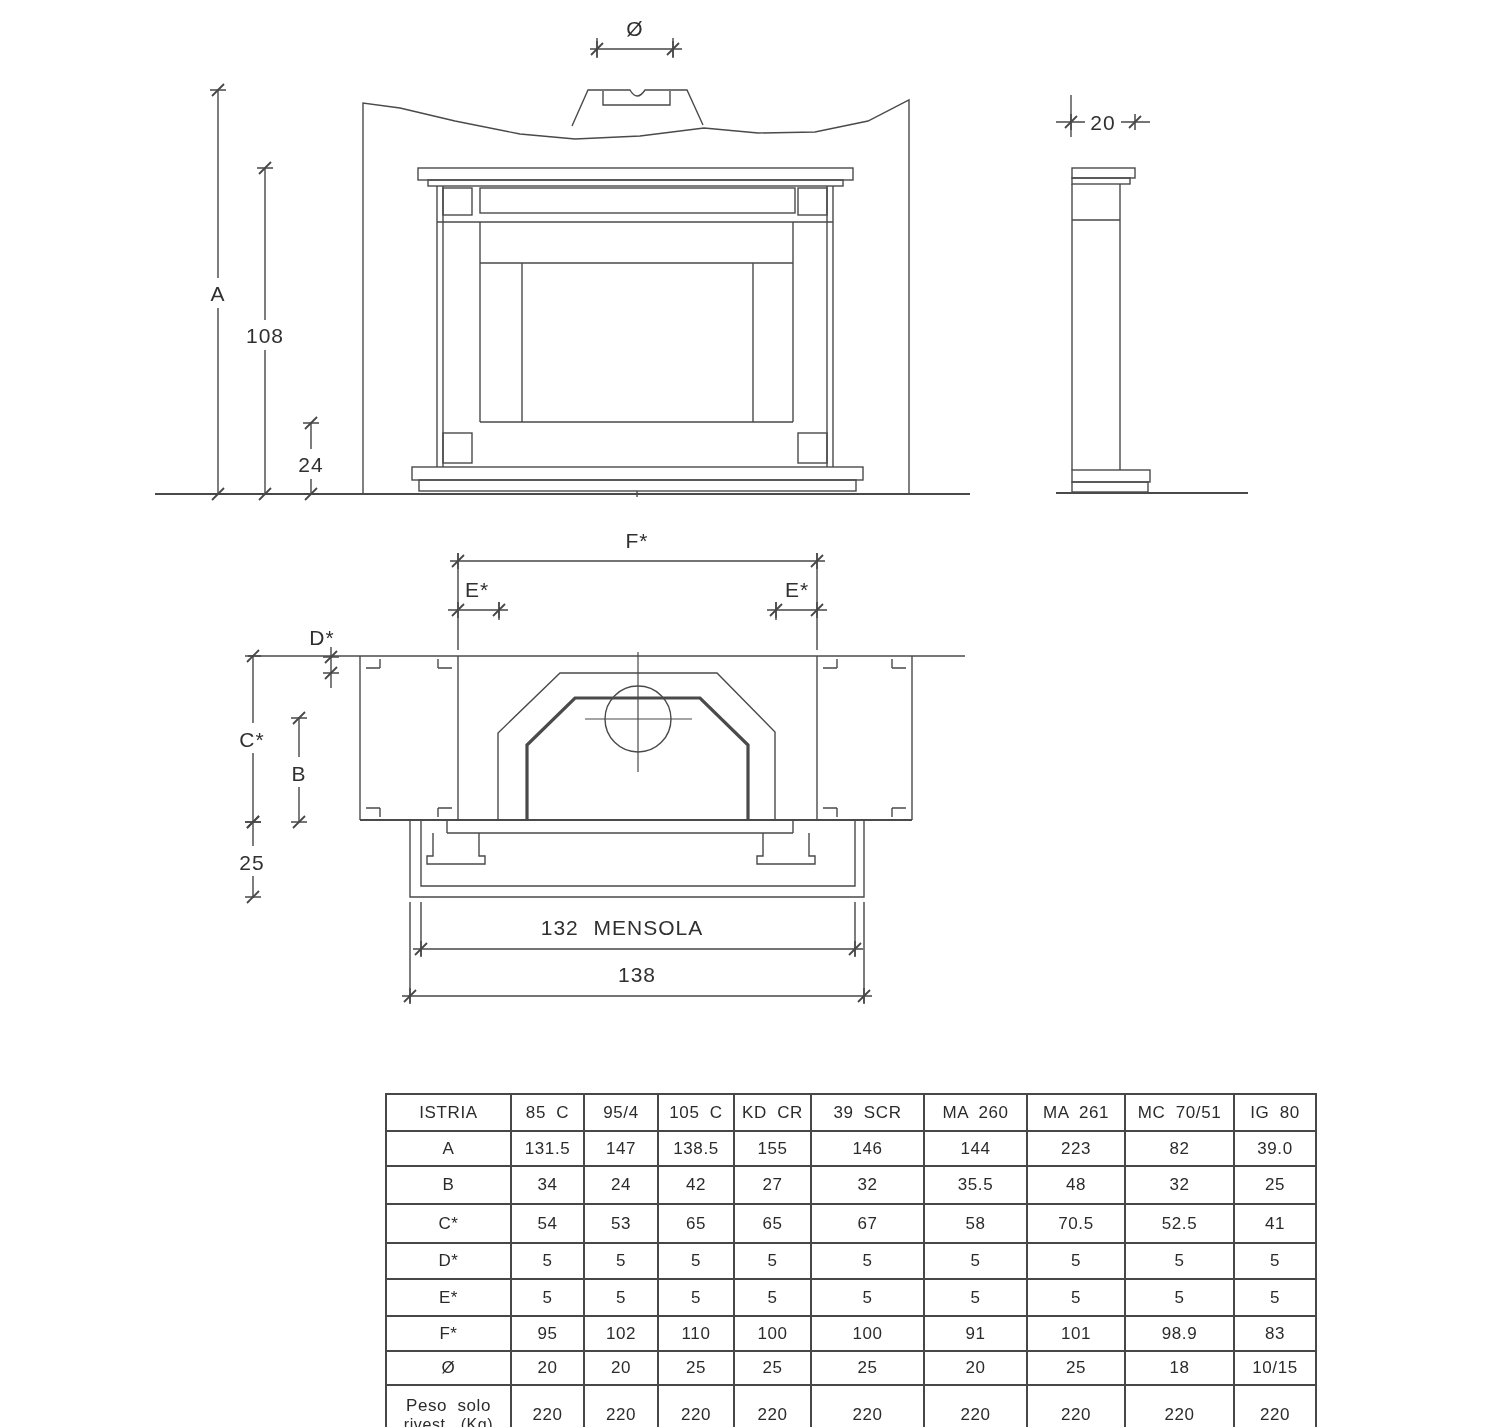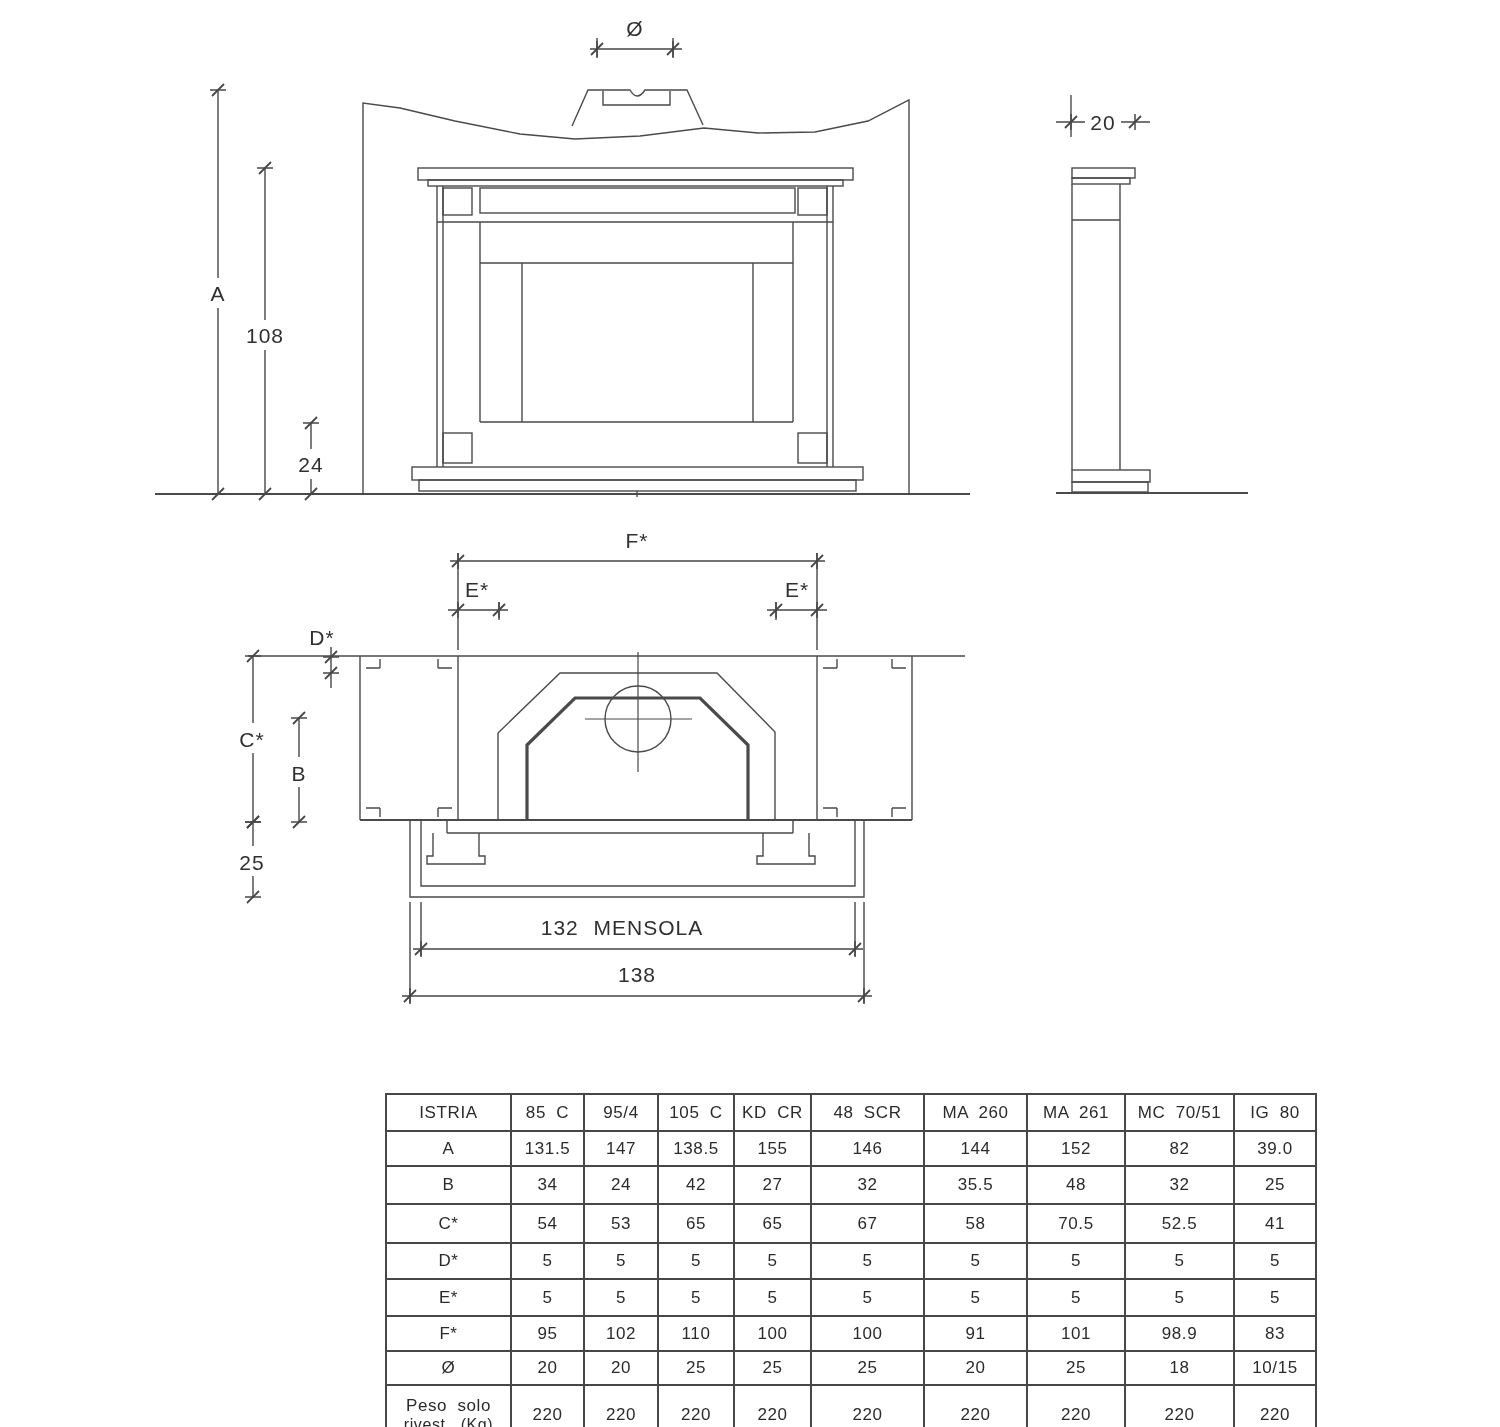--- a/index.html
+++ b/index.html
@@ -195,37 +195,37 @@
         <col style="width: 109px;">
         <col style="width: 82px;">
       </colgroup>
     <thead>
         <tr style="height: 37px;">
           <th>ISTRIA</th>
           <th>85 C</th>
           <th>95/4</th>
           <th>105 C</th>
           <th>KD CR</th>
-          <th>48 SCR</th>
+          <th>39 SCR</th>
           <th>MA 260</th>
           <th>MA 261</th>
           <th>MC 70/51</th>
           <th>IG 80</th>
         </tr>
       </thead>
     <tbody>
         <tr style="height: 35px;">
           <th>A</th>
           <td>131.5</td>
           <td>147</td>
           <td>138.5</td>
           <td>155</td>
           <td>146</td>
           <td>144</td>
-          <td>152</td>
+          <td>223</td>
           <td>82</td>
           <td>39.0</td>
         </tr>
         <tr style="height: 38px;">
           <th>B</th>
           <td>34</td>
           <td>24</td>
           <td>42</td>
           <td>27</td>
           <td>32</td>

